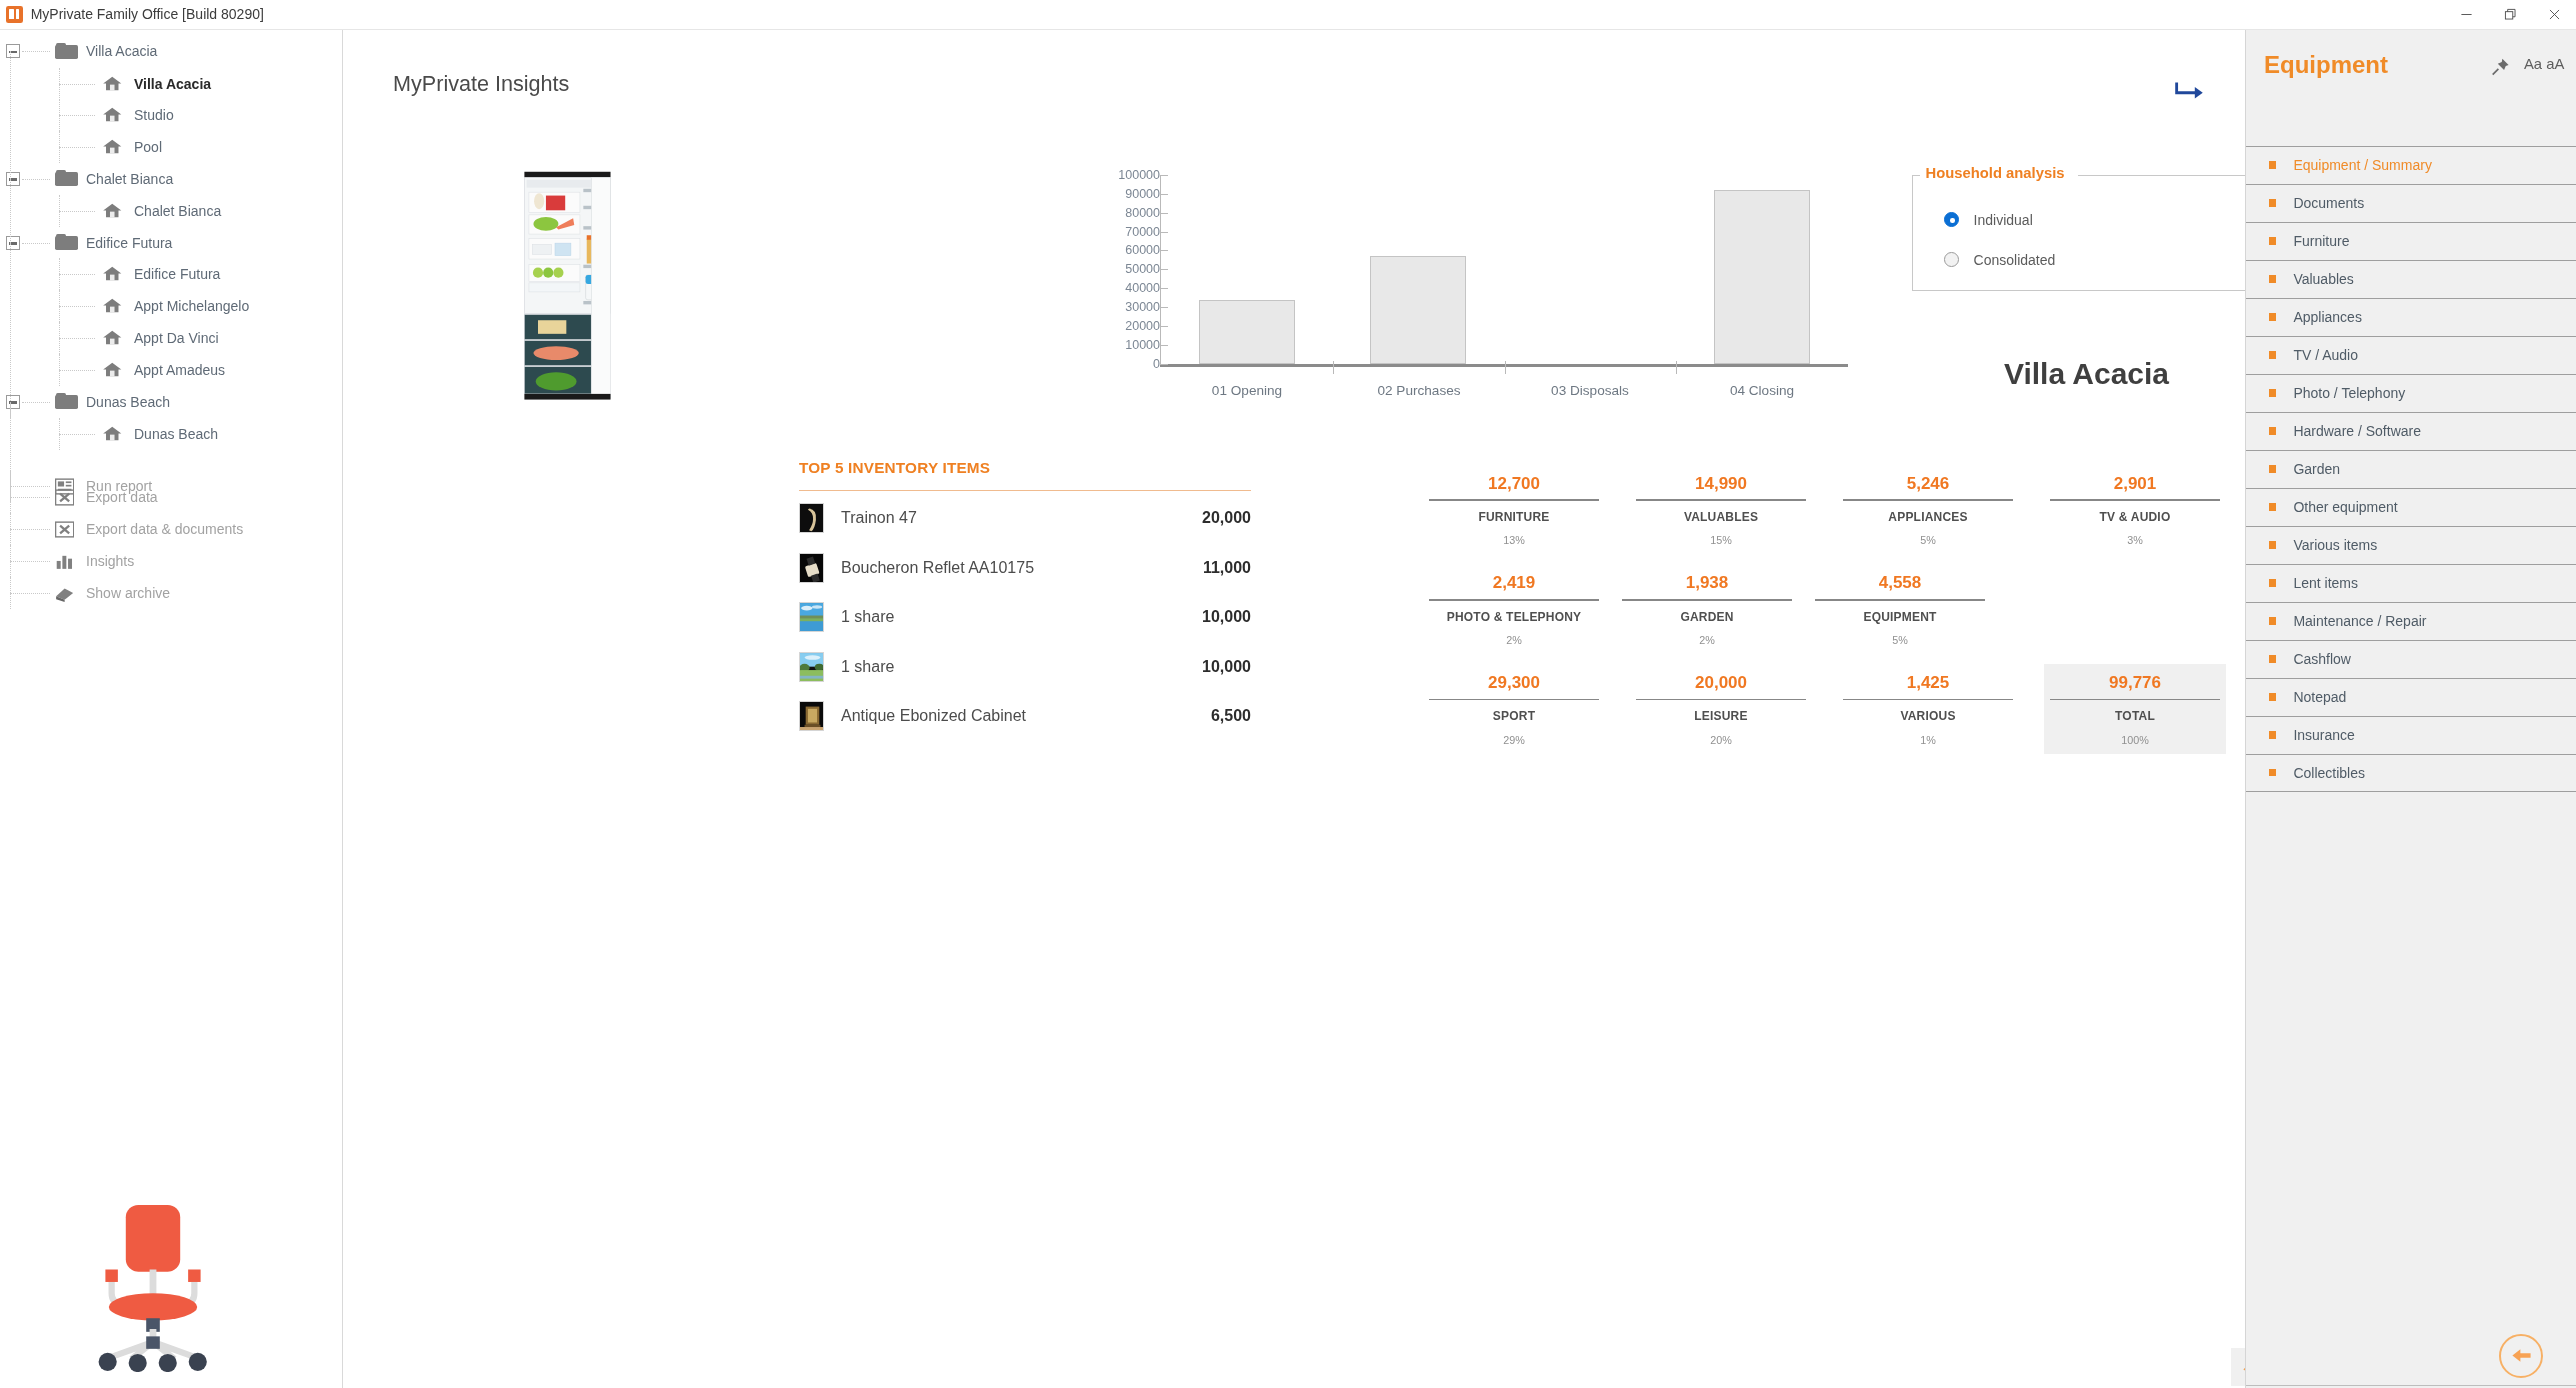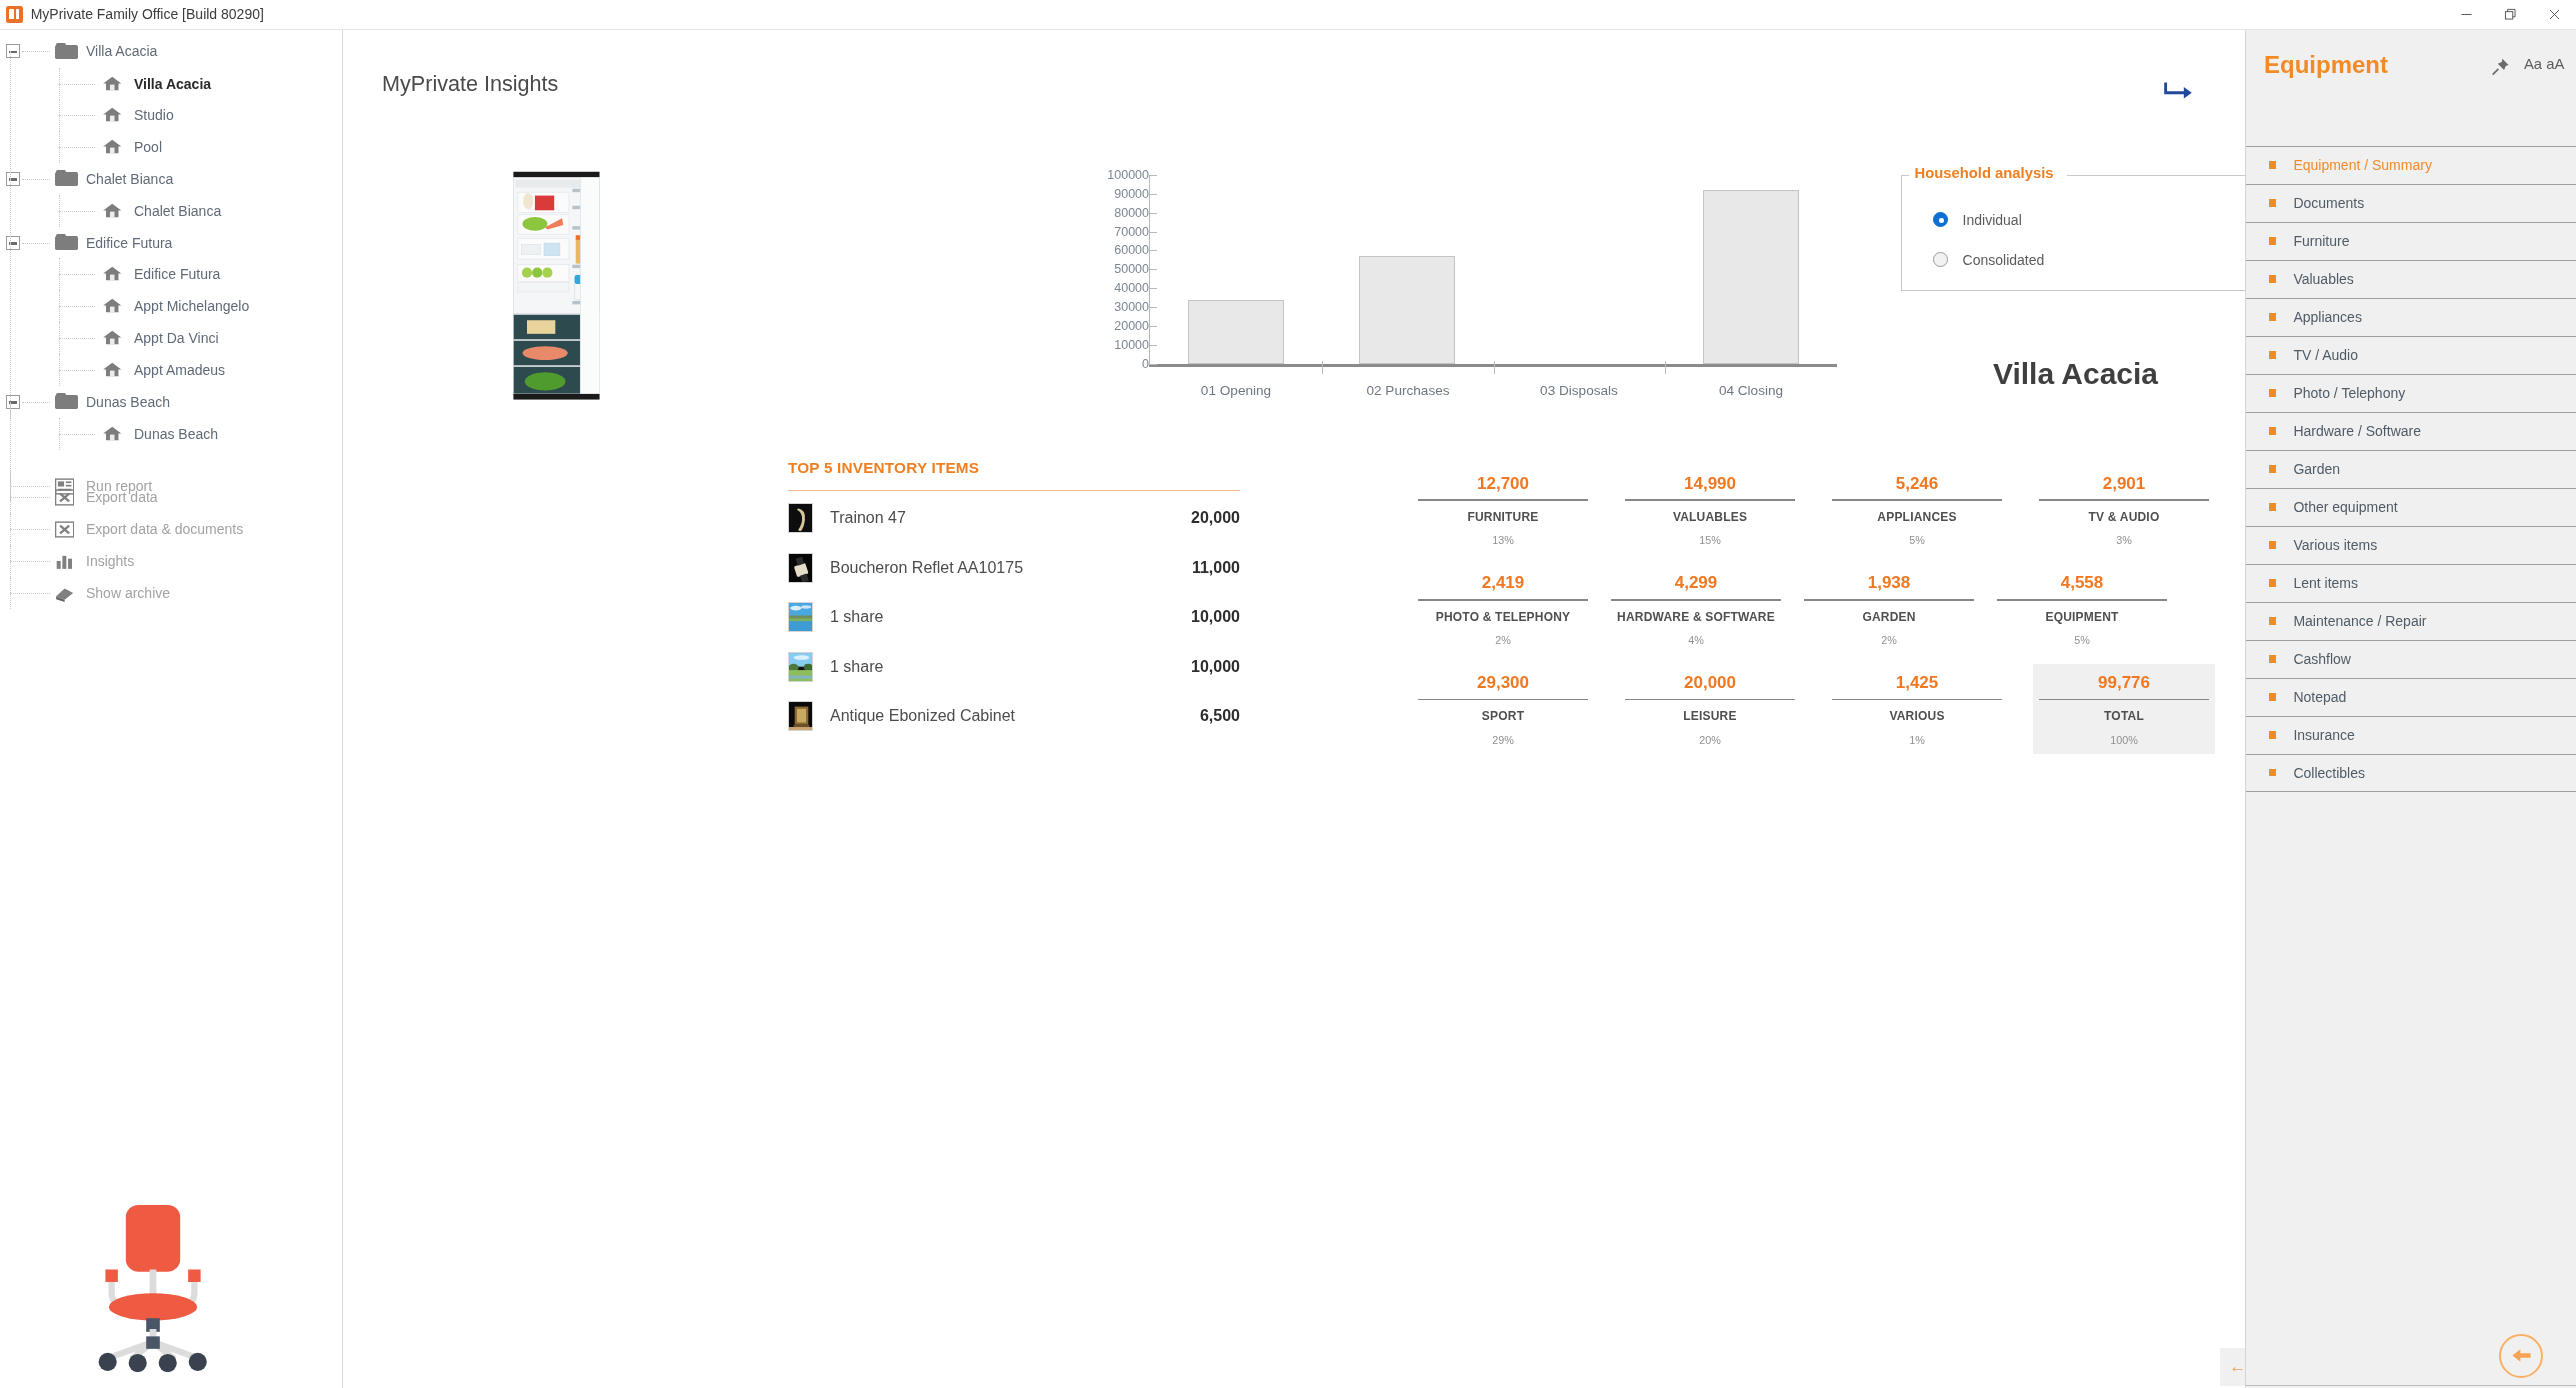--- a/index.html
+++ b/index.html
@@ -75,21 +75,21 @@
   .icon-home { position: absolute; width: 20.5px; height: 17px; top: 7.4px; }
   .icon-home svg { display: block; }
   .icon-misc { position: absolute; width: 19.3px; height: 17px; top: 8px; }
   .tree-label { font-size: 14px; color: #5f6a76; }
   .tree-label.l0 { color: #5f6a76; }
   .tree-label.sel { font-weight: bold; color: #2a2a2a; }
   .tree-label.muted { color: #a2a2a2; }
 
   
   #main {
-    position: absolute; left: 348px; top: 29.6px;
+    position: absolute; left: 359px; top: 29.6px;
     width: 1901px; height: 1359px; background: #ffffff;
   }
   #page-title {
     position: absolute; left: 34px; top: 41px;
     font-size: 21.6px; color: #4a4a4a;
   }
   #share-arrow { position: absolute; left: 1813px; top: 48px; }
 
   
   #product-photo {
@@ -653,26 +653,20 @@
         </div>
       </div>
       <div class="kpi-row" style="margin-top: 10.2px; gap: 11px;">
         <div class="kpi">
           <div class="kpi-value">2,419</div>
           <div class="kpi-rule"></div>
           <div class="kpi-label">PHOTO &amp; TELEPHONY</div>
           <div class="kpi-pct">2%</div>
         </div>
         <div class="kpi">
-          <div class="kpi-value">4,299</div>
-          <div class="kpi-rule"></div>
-          <div class="kpi-label">HARDWARE &amp; SOFTWARE</div>
-          <div class="kpi-pct">4%</div>
-        </div>
-        <div class="kpi">
           <div class="kpi-value">1,938</div>
           <div class="kpi-rule"></div>
           <div class="kpi-label">GARDEN</div>
           <div class="kpi-pct">2%</div>
         </div>
         <div class="kpi">
           <div class="kpi-value">4,558</div>
           <div class="kpi-rule"></div>
           <div class="kpi-label">EQUIPMENT</div>
           <div class="kpi-pct">5%</div>

